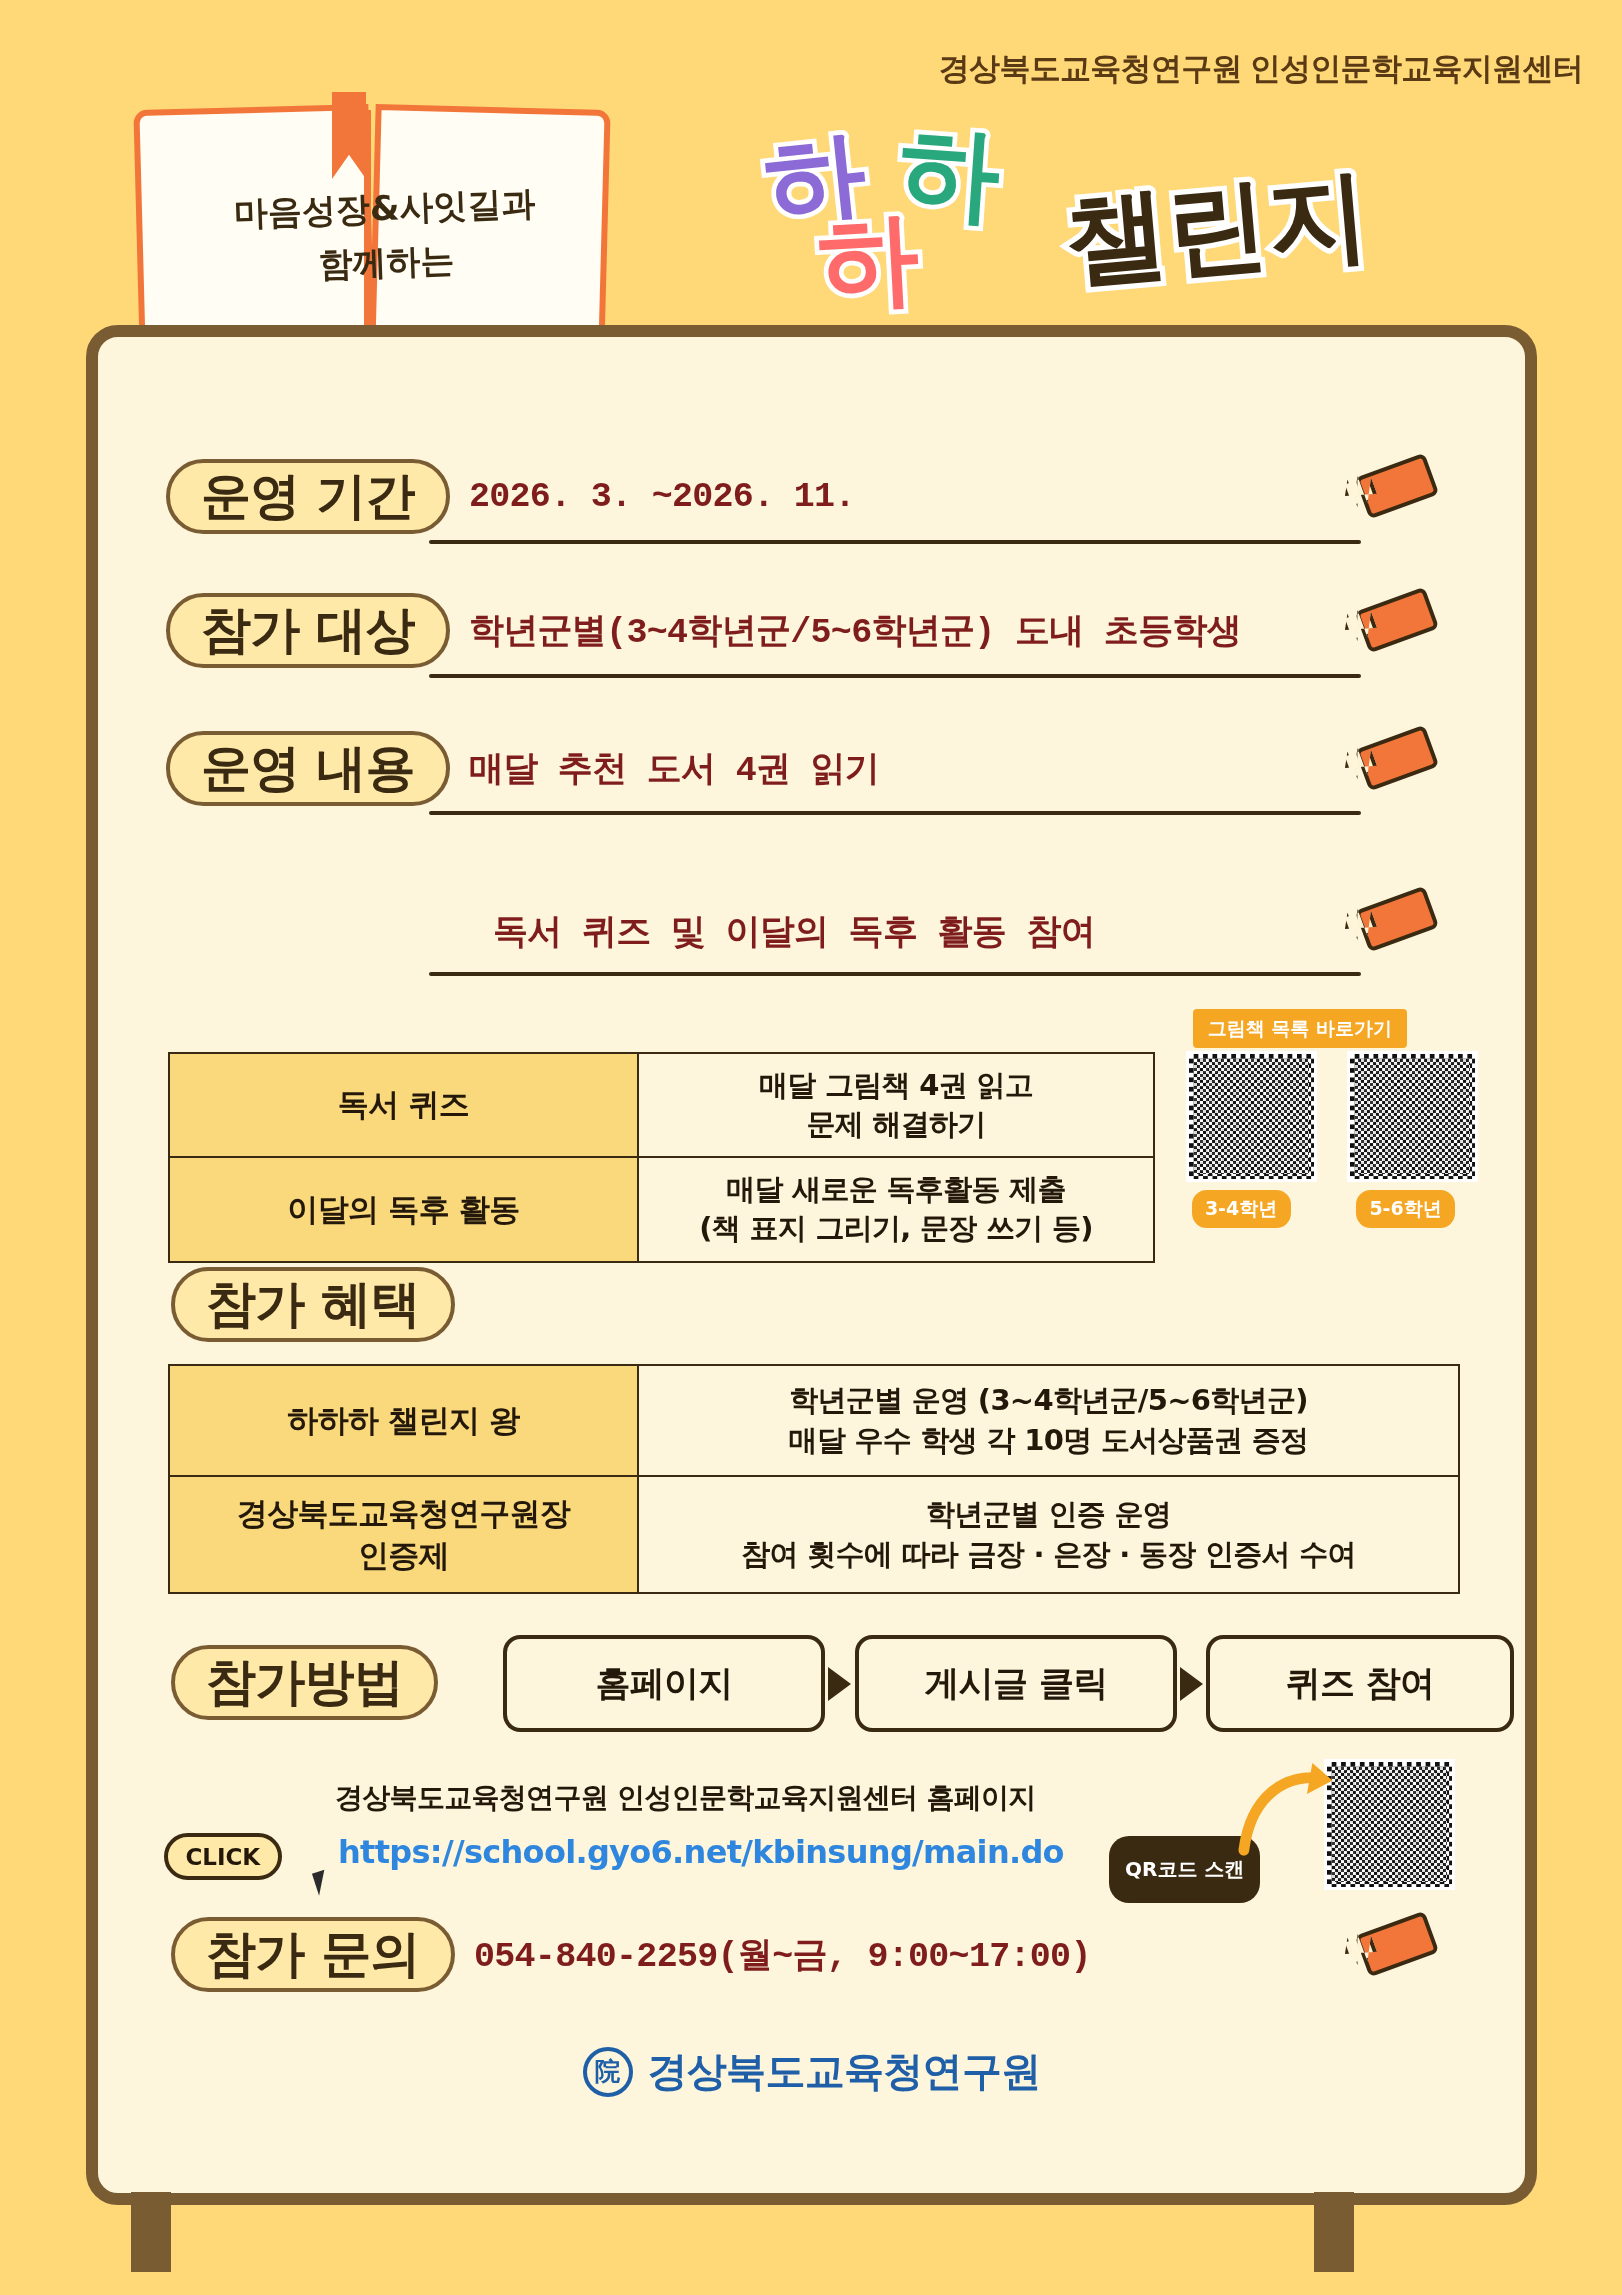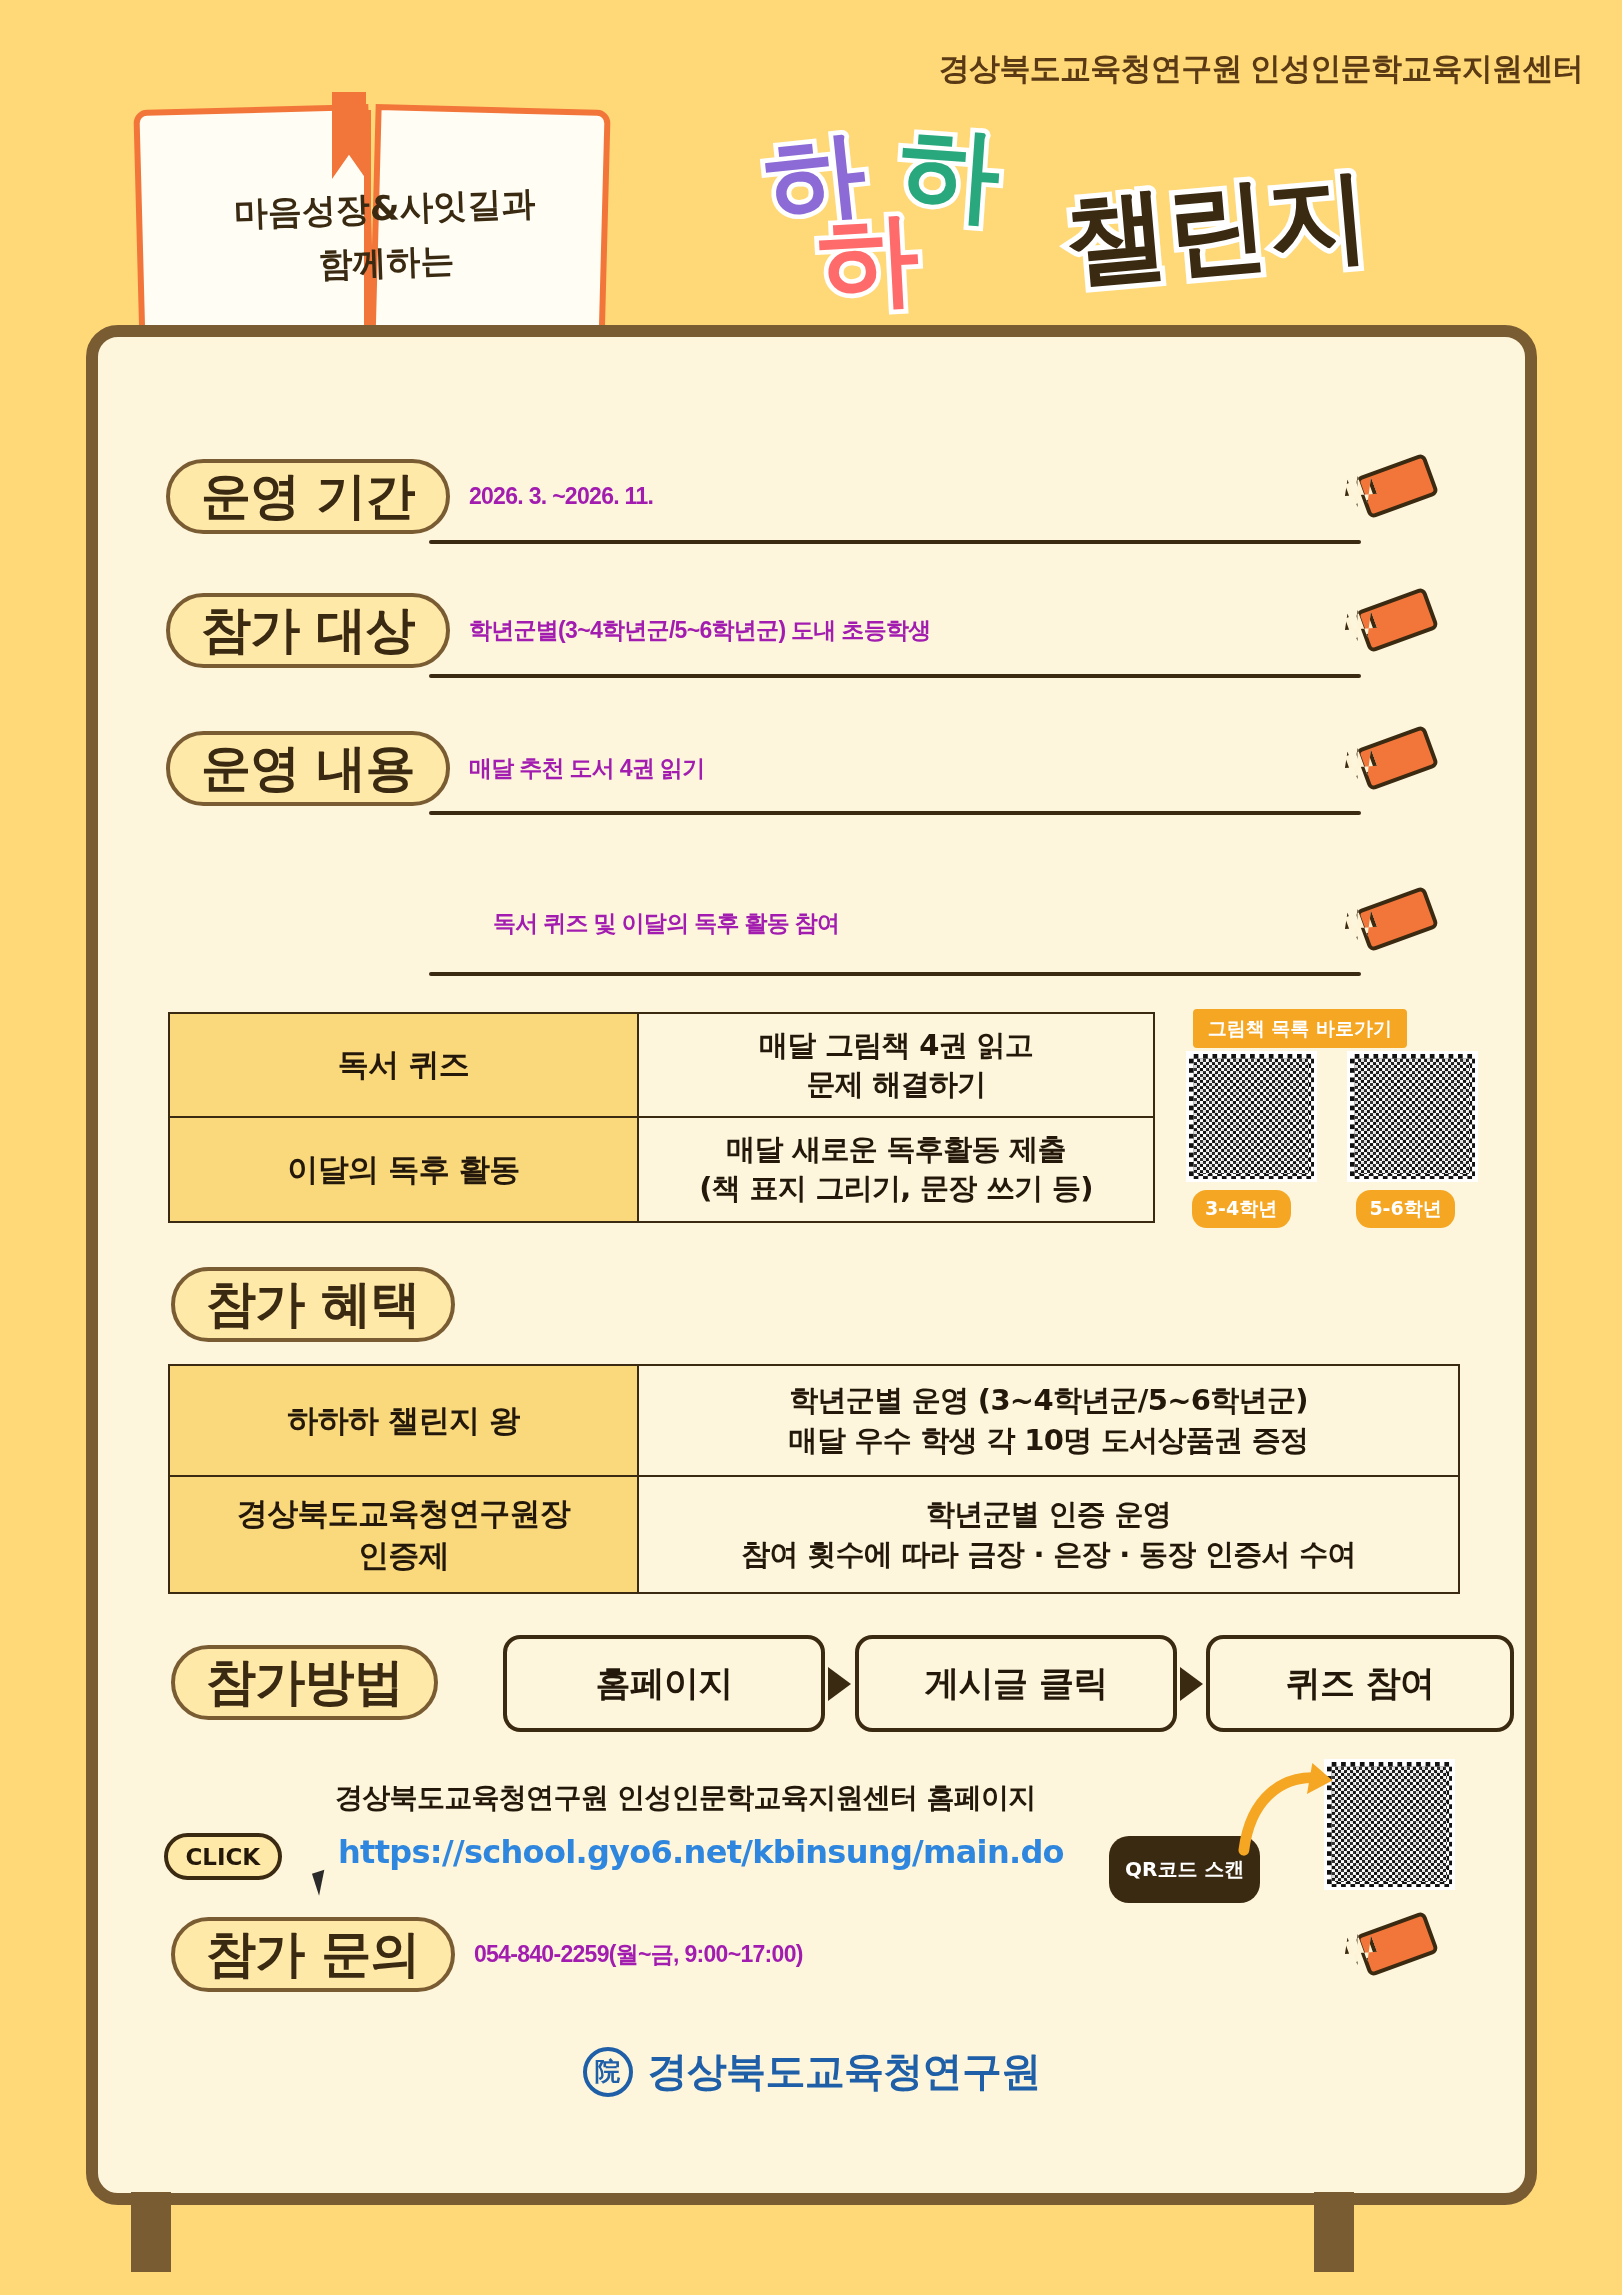--- a/index.html
+++ b/index.html
@@ -76,22 +76,22 @@
     display:inline-flex; align-items:center; justify-content:center;
     background:#FFE9A8; border:4.7px solid #7A5C33; border-radius:40px;
     color:#3b2a12; font-weight:bold; letter-spacing:-0.7px;
     font-family:"DejaVu Sans", sans-serif;
   }
 
   .row { position:absolute; display:flex; align-items:center; }
 
   .row-label { height:75px; padding:11px 31px; font-size:50px; }
   .row-value {
-    font-size:23px; color:#a21caf; font-weight:bold; margin-left:19px;
-    font-family:Liberation Sans, sans-serif; letter-spacing:-0.7px;
+    font-size:35px; color:#7f1d1d; font-weight:bold; margin-left:19px;
+    font-family:Liberation Mono, monospace; letter-spacing:-0.7px;
   }
 
   
   .rule {
     position:absolute; height:4px; background:#3b2a12; border-radius:2.7px;
   }
   .pencil { position:absolute; width:101px; height:72px; }
   .pencil .body {
     position:absolute; left:20px; top:12px; width:74px; height:44px; background:#F2763A;
     border:4px solid #3b2a12; border-radius:6.7px; transform: rotate(-20deg);
@@ -250,21 +250,21 @@
     <div class="zig"></div>
 </div>
 
 <div class="row-value" style="position:absolute; left:493px; top:908px; margin-left:0;">독서 퀴즈 및 이달의 독후 활동 참여</div>
 <div class="rule" style="left:429px; top:972px; width:932px;"></div>
 <div class="pencil" style="left:1340px; top:885px;">
   <div class="body"></div>
     <div class="zig"></div>
 </div>
 
-<table class="t" style="left:168px; top:1012px; width:985px;border-radius:6px;">
+<table class="t" style="left:168px; top:1052px; width:985px;border-radius:6px;">
   <tbody>
       <tr>
     <td class="head" style="width:469px; height:84px;">독서 퀴즈</td>
     <td class="cell" style="width:516px;">매달 그림책 4권 읽고<br>문제 해결하기</td>
   </tr>
   <tr>
     <td class="head" style="height:94px;">이달의 독후 활동</td>
     <td class="cell">매달 새로운 독후활동 제출<br>(책 표지 그리기, 문장 쓰기 등)</td>
   </tr>
 </tbody>

